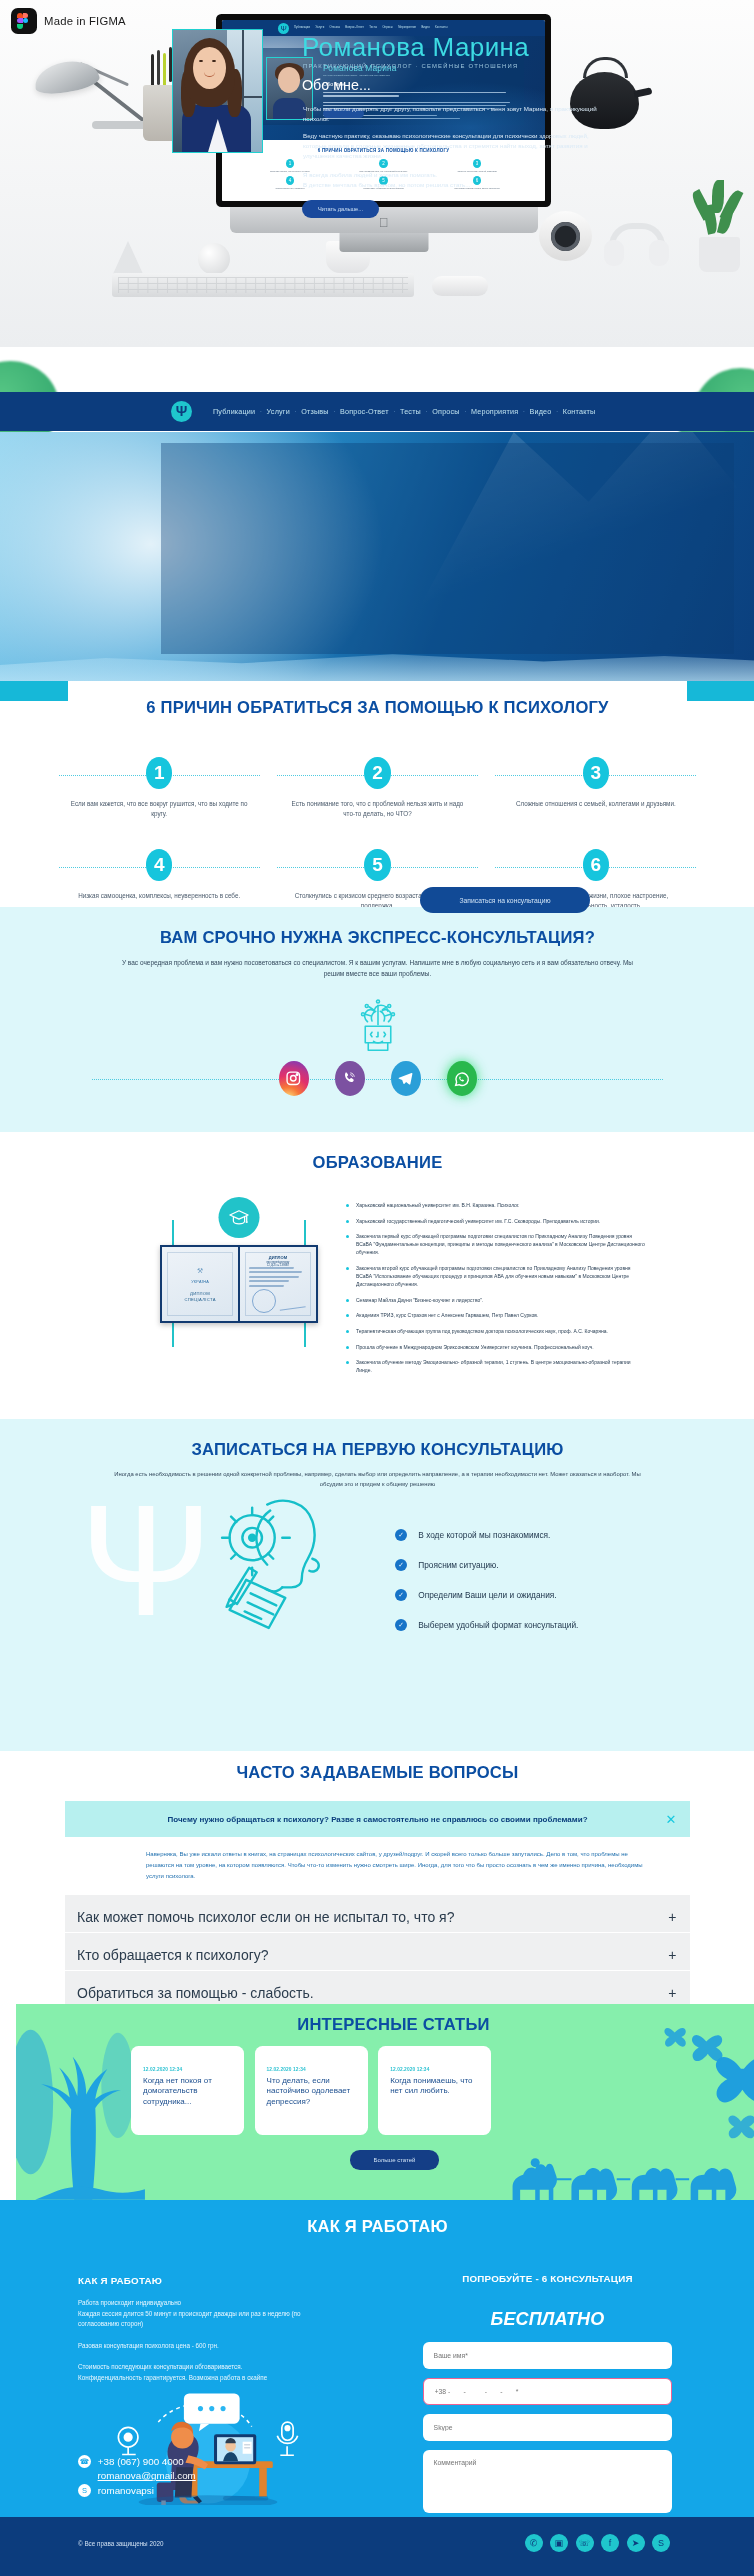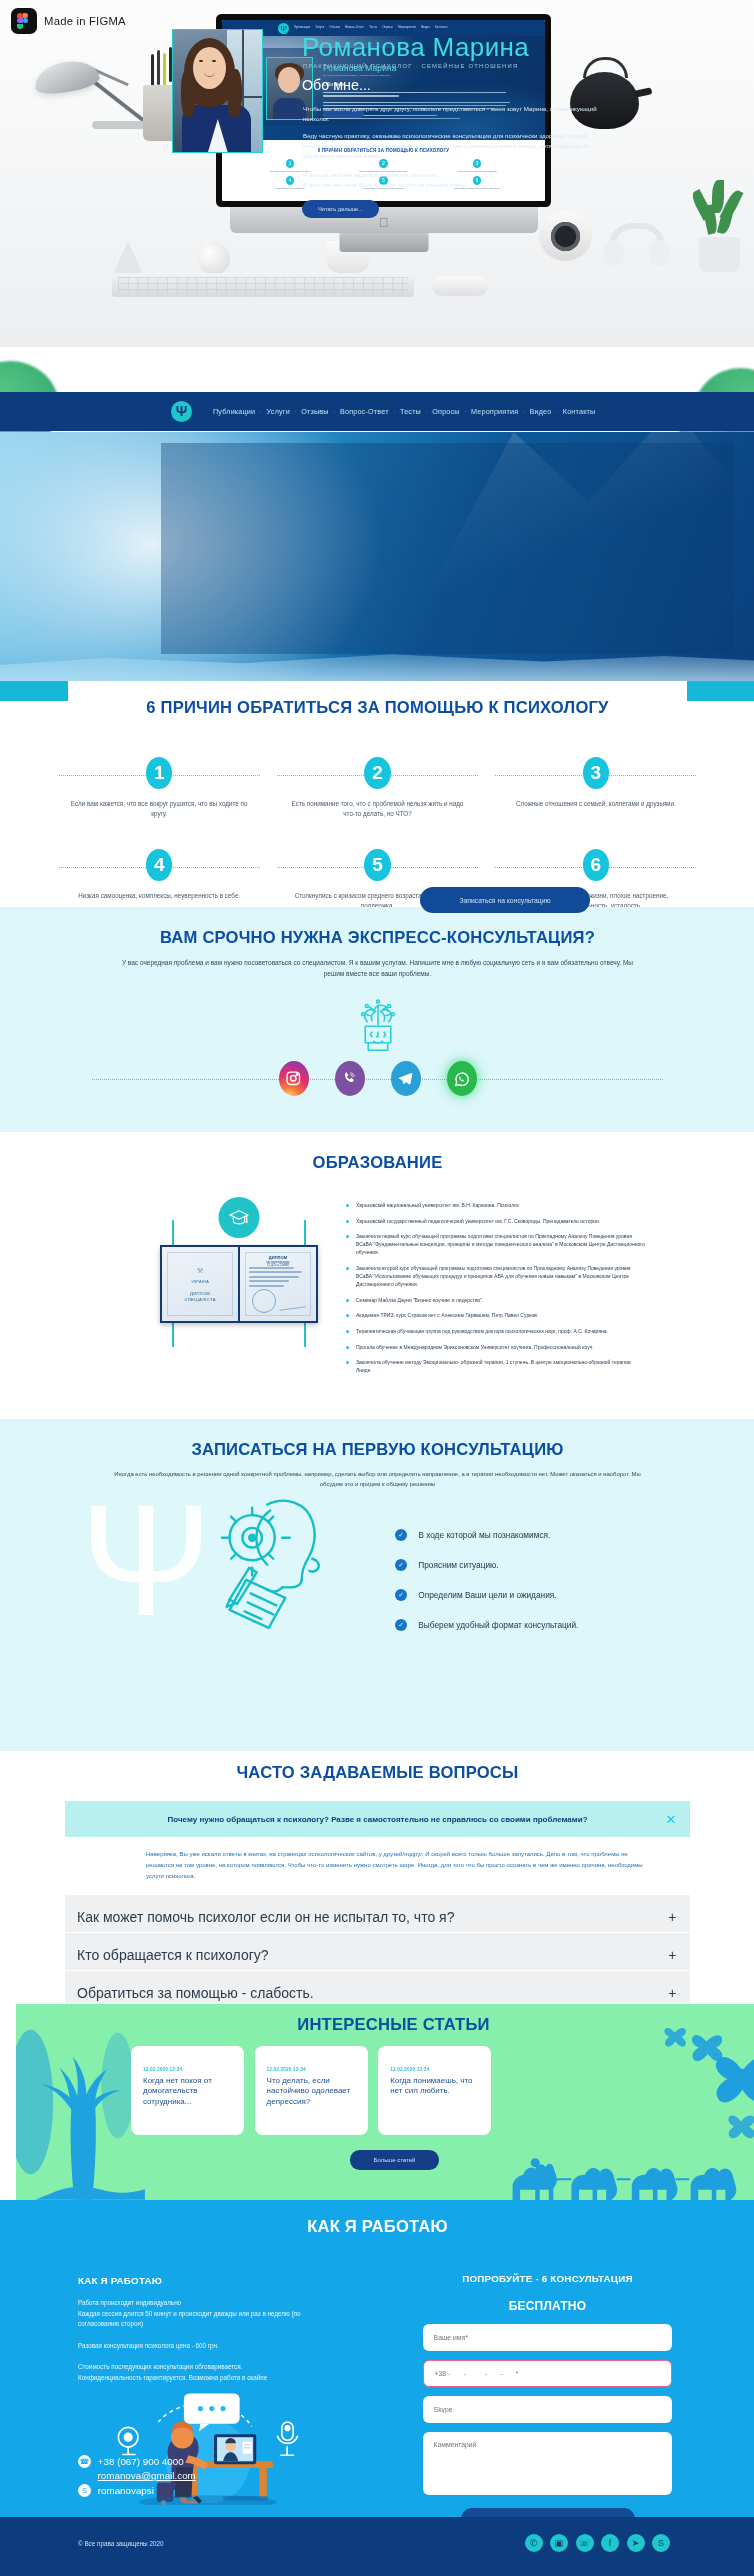--- a/index.html
+++ b/index.html
@@ -249,21 +249,21 @@
 
   
   .how{position:absolute;left:0;top:2200px;width:755px;height:317px;background:#13a6e8;}
   .how .sec-title{padding-top:16.6px;color:#fff;}
   .how-left{position:absolute;left:78px;top:75px;width:264px;color:#fff;}
   .how-left h3{font-size:9.8px;letter-spacing:0.2px;margin-bottom:12px;}
   .how-left p{font-size:6.3px;line-height:1.7;margin-bottom:10.6px;color:#eaf7ff;}
   .desk-ill{position:absolute;left:95px;top:192px;width:226px;height:113px;}
   .how-right{position:absolute;left:423px;top:72px;width:249px;}
   .how-right h3{text-align:center;color:#fff;font-size:9.8px;line-height:1.5;letter-spacing:0.2px;}
-  .how-right h3 b{display:block;font-size:12px;margin-top:10px;}
+  .how-right h3 b{display:block;font-size:18px;margin-top:19px;font-style:italic;}
   .fld{width:249px;height:27px;border-radius:6px;background:#fff;border:none;margin-top:9px;
     padding:0 10.6px;font-size:6.8px;color:#9aa7b2;font-family:"Liberation Sans",sans-serif;}
   .fld.phone{border:1.2px solid #f06292;color:#f06292;}
   .fld.area{height:63px;padding-top:9px;resize:none;}
   .how-submit{margin:10.6px 0 0 38px;width:174px;height:22.6px;border-radius:11.3px;background:#134b96;color:#cfe2f5;
     font-size:6.3px;border:none;display:flex;align-items:center;justify-content:center;cursor:pointer;}
   .contacts{position:absolute;left:78px;top:2455px;color:#fff;}
   .crow{display:flex;align-items:center;gap:6.8px;margin-bottom:2.3px;}
   .cic{width:13px;height:13px;border-radius:50%;background:#fff;color:#13a6e8;font-size:7.5px;
     display:flex;align-items:center;justify-content:center;}

